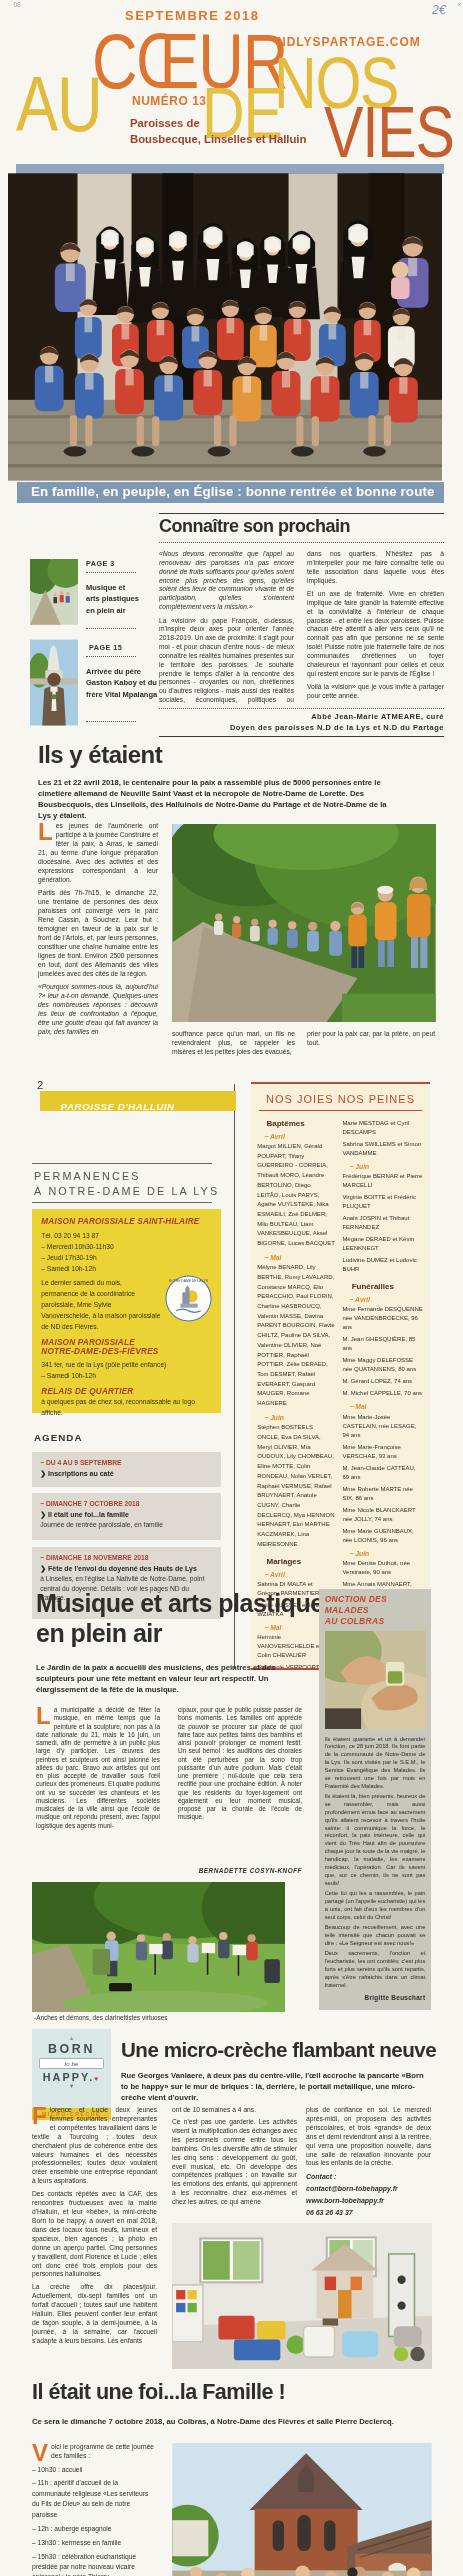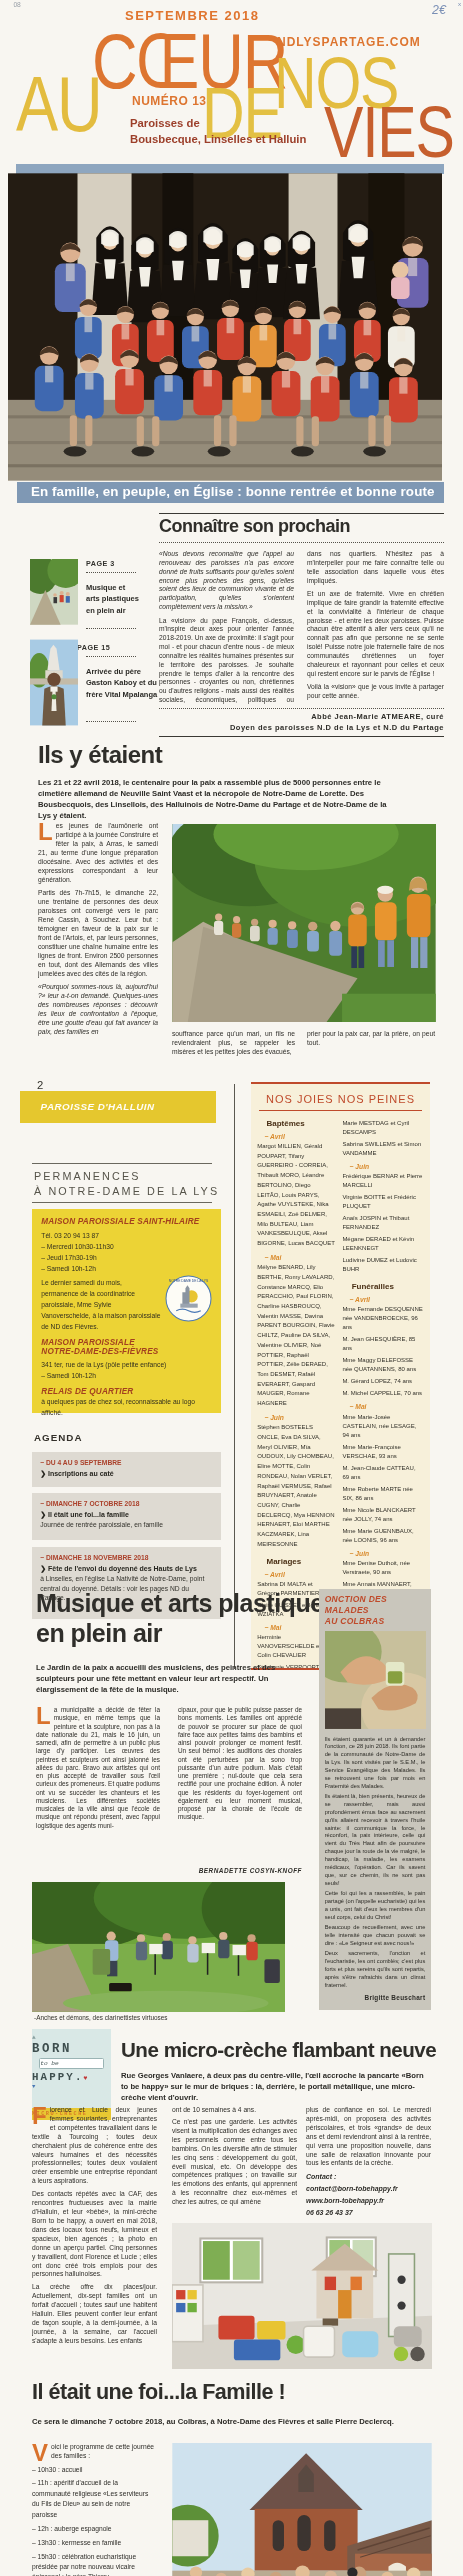--- a/index.html
+++ b/index.html
@@ -31,21 +31,21 @@
   .joies-title{color:#bf4a2b;font-size:11px;letter-spacing:1px;text-align:center;font-weight:400;}
   .joies-sub{font-weight:700;font-size:8px;color:#4a3016;margin:7.2px 0 2.1px 9.3px;}
   .joies-month{color:#d98a2b;font-weight:700;font-style:italic;font-size:6.7px;margin:5.2px 0 2.1px 7.2px;}
   .joies-names{font-size:6px;line-height:1.62;color:#33312a;}
   .joies-line{font-size:6px;line-height:1.5;color:#33312a;margin-bottom:3.1px;}
   .big-title{font-weight:700;color:#2f2e2a;letter-spacing:-0.5px;line-height:1.02;}
   .onction{background:#c9c6bc;}
   .onction-h{color:#bf4a2b;font-style:italic;font-weight:700;font-size:8.5px;letter-spacing:0.3px;line-height:1.3;}
   .onction-t{font-size:5.7px;line-height:1.38;color:#2c2b26;text-align:justify;}
   .caption{font-size:6.4px;color:#33322c;}
-  .born{background:#d9e8e6;text-align:left;font-family:Liberation Mono, monospace;}
+  .born{background:#d9e8e6;text-align:center;}
   .contact{font-weight:700;font-style:italic;font-size:7px;line-height:1.7;}
   .pen{color:#7a8fb5;font-size:12.4px;}
   .vrule{border-left:0.6px solid #5a5850;width:0;}
   .prog-line{font-size:6.7px;line-height:1.55;margin-bottom:3.6px;text-align:left;}
 </style>
 </head>
 <body>
 
 <div class="abs pen" style="left:13.4px;top:1px;font-size:6.7px;color:#9aa0a8;">08</div>
 <div class="abs" style="left:125px;top:8.2px;font-size:13px;font-weight:700;letter-spacing:1.5px;color:#e0752f;">SEPTEMBRE 2018</div>
@@ -161,21 +161,21 @@
       <circle cx="49" cy="70" r="3.5" fill="#dcb190"></circle>
   </svg>
 </div>
 <div class="abs toc-label" style="left:86px;top:582px;width:67px;">
   <div>Musique et</div>
   <div>arts plastiques</div>
   <div>en plein air</div>
 </div>
 <div class="abs dotted" style="left:86px;top:628px;width:50px;"></div>
 
-<div class="abs toc-page" style="left:77px;top:643px;">PAGE 15</div>
+<div class="abs toc-page" style="left:89px;top:643px;">PAGE 15</div>
 <div class="abs dotted" style="left:86px;top:656px;width:50px;"></div>
 <div class="abs" style="left:30px;top:639px;width:48px;height:87px;overflow:hidden;">
   <svg width="48" height="87" viewBox="0 0 94 168">
     <rect width="94" height="168" fill="#a8cbe4"></rect>
     <ellipse cx="18" cy="60" rx="20" ry="34" fill="#5d9038"></ellipse>
     <path d="M34 60 L40 18 L46 10 L52 18 L58 60 Z" fill="#e9e6df"></path>
     <rect x="30" y="60" width="34" height="16" fill="#ddd8cc"></rect>
     <rect x="0" y="76" width="94" height="12" fill="#c3bba8"></rect>
     <circle cx="47" cy="78" r="13" fill="#6b4a34"></circle>
     <path d="M28 96 Q47 86 66 96 L70 168 L24 168 Z" fill="#6e5a44"></path>
@@ -282,21 +282,21 @@
   <rect x="330" y="330" width="182" height="55" fill="#5d9038"></rect>
 </svg>
 </div>
 
 <div class="abs body-txt" style="left:172px;top:1030px;width:123px;line-height:1.34;">souffrance parce qu'un mari, un fils ne reviendraient plus, se rappeler les misères et les petites joies des évacués,</div>
 <div class="abs body-txt" style="left:307px;top:1030px;width:128px;line-height:1.34;">prier pour la paix car, par la prière, on peut tout.</div>
 
 <div class="abs" style="left:37px;top:1079px;font-size:11.3px;color:#33322c;">2</div>
 <div class="abs vrule" style="left:234px;top:1084px;height:585px;"></div>
 
-<div class="abs band" style="left:20px;top:1091px;width:175px;height:32px;font-style:italic;">PAROISSE D'HALLUIN</div>
+<div class="abs band" style="left:40px;top:1091px;width:175px;height:20px;font-style:italic;">PAROISSE D'HALLUIN</div>
 
 <div class="abs rule" style="left:32px;top:1163px;width:180px;border-color:#6a685e;"></div>
 <div class="abs perm" style="left:34px;top:1170px;">PERMANENCES</div>
 <div class="abs perm" style="left:34px;top:1185px;">À NOTRE-DAME DE LA LYS</div>
 <div class="abs rule" style="left:32px;top:1202px;width:180px;border-color:#6a685e;"></div>
 
 <div class="abs ybox" style="left:32px;top:1209px;width:189px;height:204px;padding:8.2px 9.3px;box-sizing:border-box;">
   <div class="ybox-h">MAISON PAROISSIALE SAINT-HILAIRE</div>
   <div class="ybox-t" style="margin-top:4.1px;">Tél. 03 20 94 13 87</div>
   <div class="ybox-t">– Mercredi 10h30-11h30</div>

